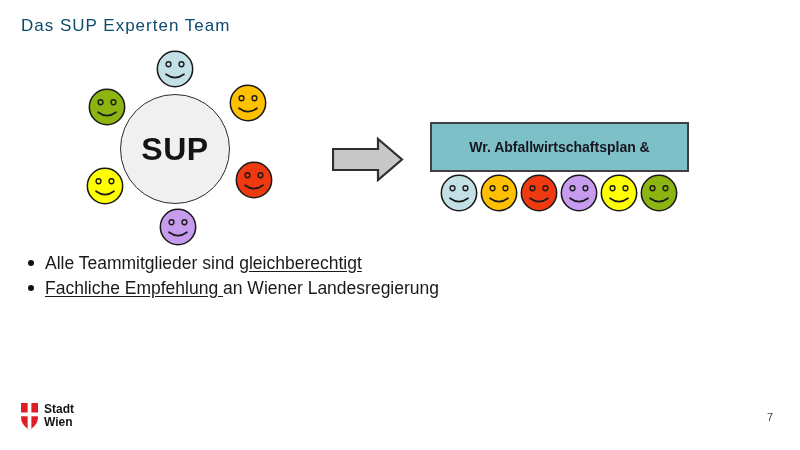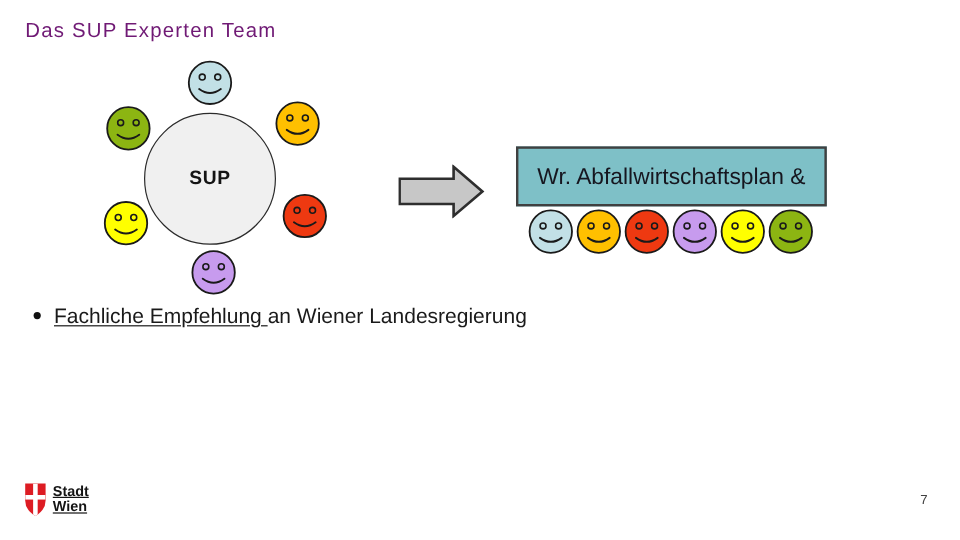--- a/index.html
+++ b/index.html
@@ -5,30 +5,30 @@
   html,body{margin:0;padding:0;}
   body{
     width:800px;height:450px;background:#ffffff;
     font-family:"Liberation Sans", sans-serif;
     position:relative;overflow:hidden;
   }
   .slide{position:absolute;left:0;top:0;width:800px;height:450px;background:#ffffff;}
 
   .slide-title{
     position:absolute;left:21px;top:16px;
-    font-size:17px;color:#701a75;letter-spacing:1px;font-weight:400;
+    font-size:17px;color:#0c4a6e;letter-spacing:1px;font-weight:400;
   }
 
   
   .hub-circle{
     position:absolute;left:120px;top:94px;width:110px;height:110px;
     border-radius:50%;display:flex;align-items:center;justify-content:center;
     box-sizing:border-box;border:1.5px solid #2b2b2b;
   }
-  .hub-label{font-weight:bold;font-size:16px;color:#141414;letter-spacing:0.5px;}
+  .hub-label{font-weight:bold;font-size:32px;color:#141414;letter-spacing:0.5px;}
 
   
   .smiley{position:absolute;width:38px;height:38px;}
   .smiley svg{display:block;width:100%;height:100%;}
   .pos-top{left:156px;top:50px;}
   .pos-upper-left{left:88px;top:88px;}
   .pos-upper-right{left:229px;top:84px;}
   .pos-lower-left{left:86px;top:167px;}
   .pos-lower-right{left:235px;top:161px;}
   .pos-bottom{left:159px;top:208px;}
@@ -36,21 +36,21 @@
   
   .big-arrow{position:absolute;left:332px;top:137px;width:72px;height:45px;}
 
   
   .result-box{
     position:absolute;left:430px;top:122px;width:259px;height:50px;
     box-sizing:border-box;border:2px solid #404040;
     display:flex;flex-direction:column;align-items:center;justify-content:center;
     text-align:center;
   }
-  .result-box .line{font-weight:normal;font-size:19px;line-height:21px;white-space:nowrap;}
+  .result-box .line{font-weight:bold;font-size:14px;line-height:21px;white-space:nowrap;}
 
   
   .result-smileys{
     position:absolute;left:440px;top:174px;display:flex;gap:2px;
   }
   .result-smileys .smiley{position:static;width:38px;height:38px;}
 
   
   .bullet-list{
     position:absolute;left:26px;top:251px;width:740px;
@@ -64,21 +64,21 @@
     position:absolute;left:2px;top:9px;width:6px;height:6px;border-radius:50%;
     background:#111;
   }
   .seg-u{text-decoration:underline;text-underline-offset:2px;}
 
   
   .footer-logo{position:absolute;left:20px;top:402px;width:19px;height:29px;}
   .footer-logo svg{display:block;width:100%;height:100%;}
   .logo-text{
     position:absolute;left:44px;top:403px;font-weight:bold;font-size:12px;
-    line-height:13px;color:#141414;text-decoration:underline;
+    line-height:13px;color:#141414;
   }
   .footer-note{
     position:absolute;left:105px;top:414px;font-size:10px;color:#414141;
   }
   .page-number{
     position:absolute;left:760px;top:411px;width:20px;text-align:center;
     font-size:11px;color:#414141;
   }
 </style>
 </head>
@@ -199,20 +199,21 @@
         <svg viewBox="0 0 40 40">
           <circle cx="20" cy="20" r="18.6" fill="#8cb512" stroke="#1a1a1a" stroke-width="1.6"></circle>
           <circle cx="13.2" cy="15" r="2.6" fill="#8cb512" stroke="#1a1a1a" stroke-width="1.4"></circle>
           <circle cx="26.8" cy="15" r="2.6" fill="#8cb512" stroke="#1a1a1a" stroke-width="1.4"></circle>
           <path d="M10.5,25.5 Q20,32.5 29.5,25.5" fill="none" stroke="#1a1a1a" stroke-width="1.7" stroke-linecap="round"></path>
         </svg>
       </div>
     </div>
 
   <ul class="bullet-list" id="bullet-list">
+      <li><span class="bullet-dot"></span><span>Alle Teammitglieder sind </span><span class="seg-u">gleichberechtigt</span></li>
       <li><span class="bullet-dot"></span><span class="seg-u">Fachliche Empfehlung </span><span>an Wiener Landesregierung</span></li>
     </ul>
 
   <div class="footer-logo">
     <svg viewBox="0 0 19 29">
       <defs>
         <clipPath id="shieldClip">
           <path d="M1,1 H18 V15 Q18,23 9.5,28 Q1,23 1,15 Z"></path>
         </clipPath>
       </defs>

